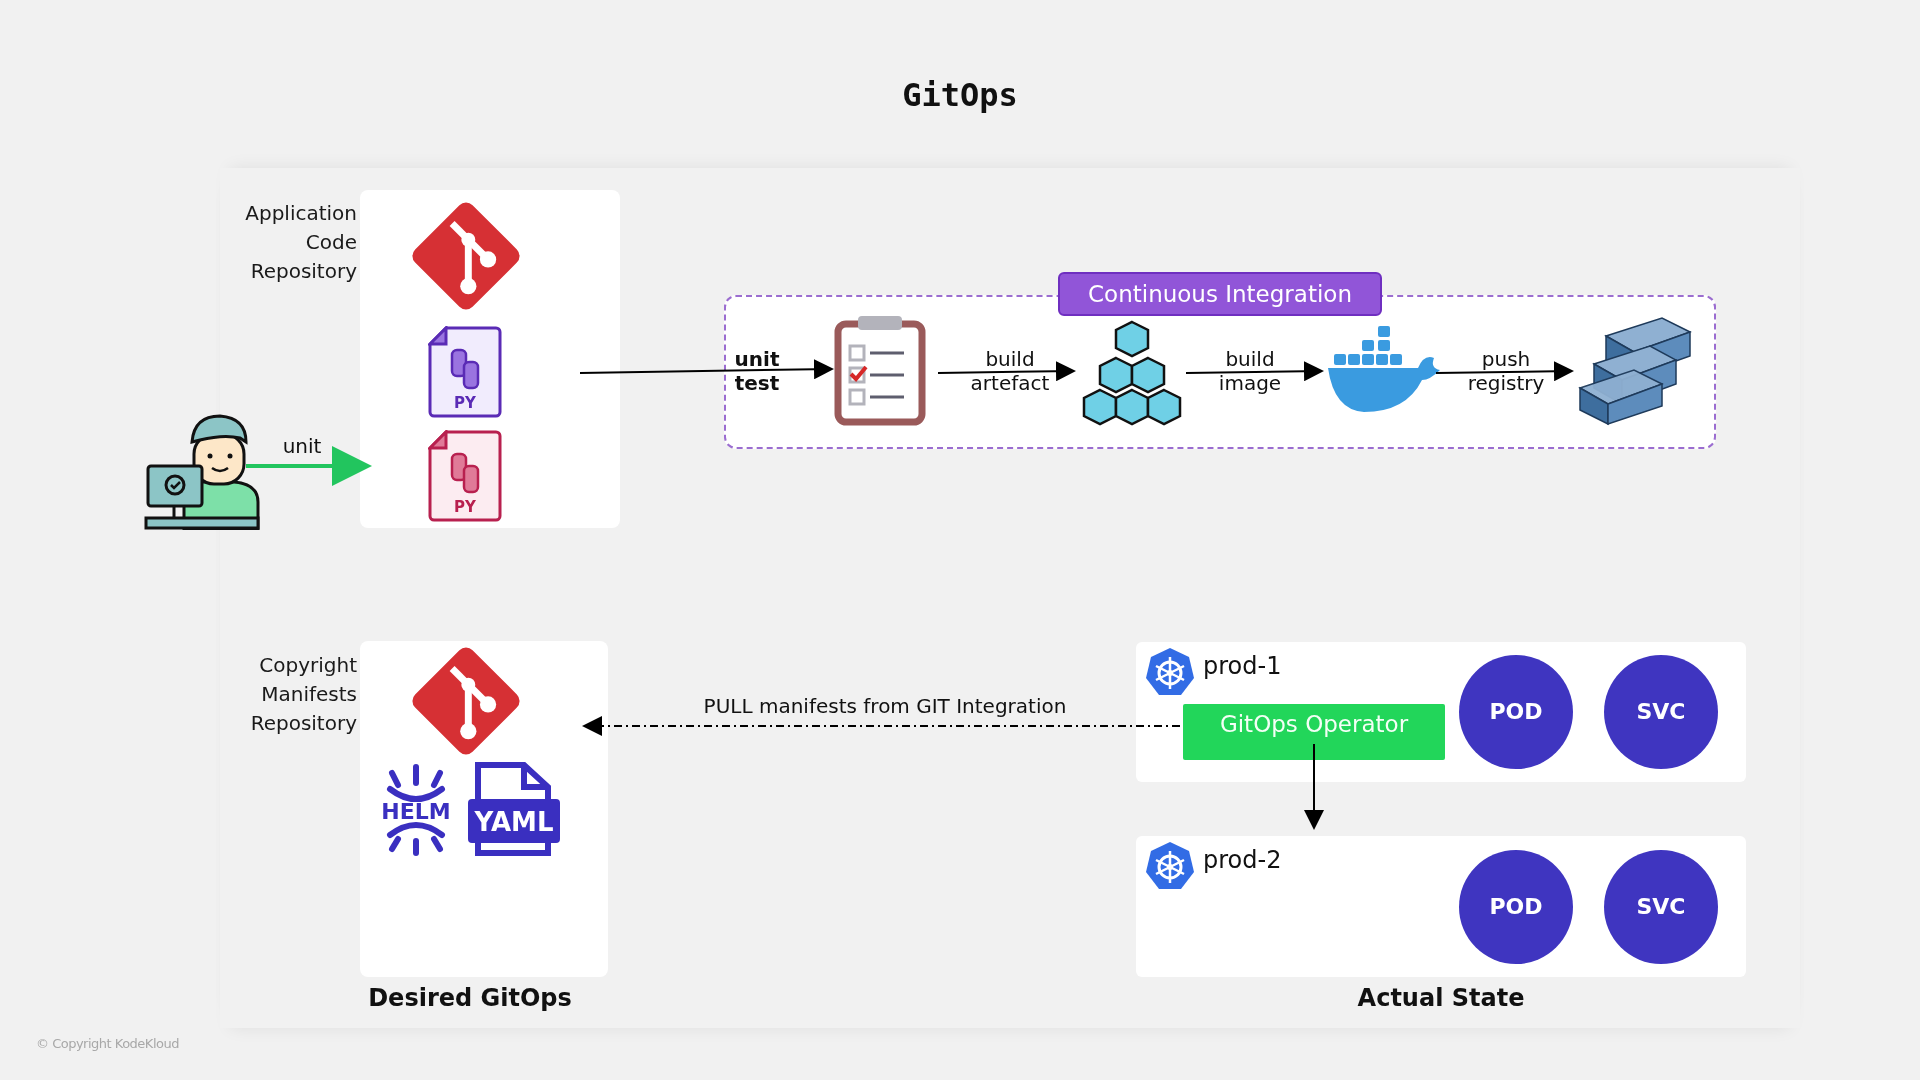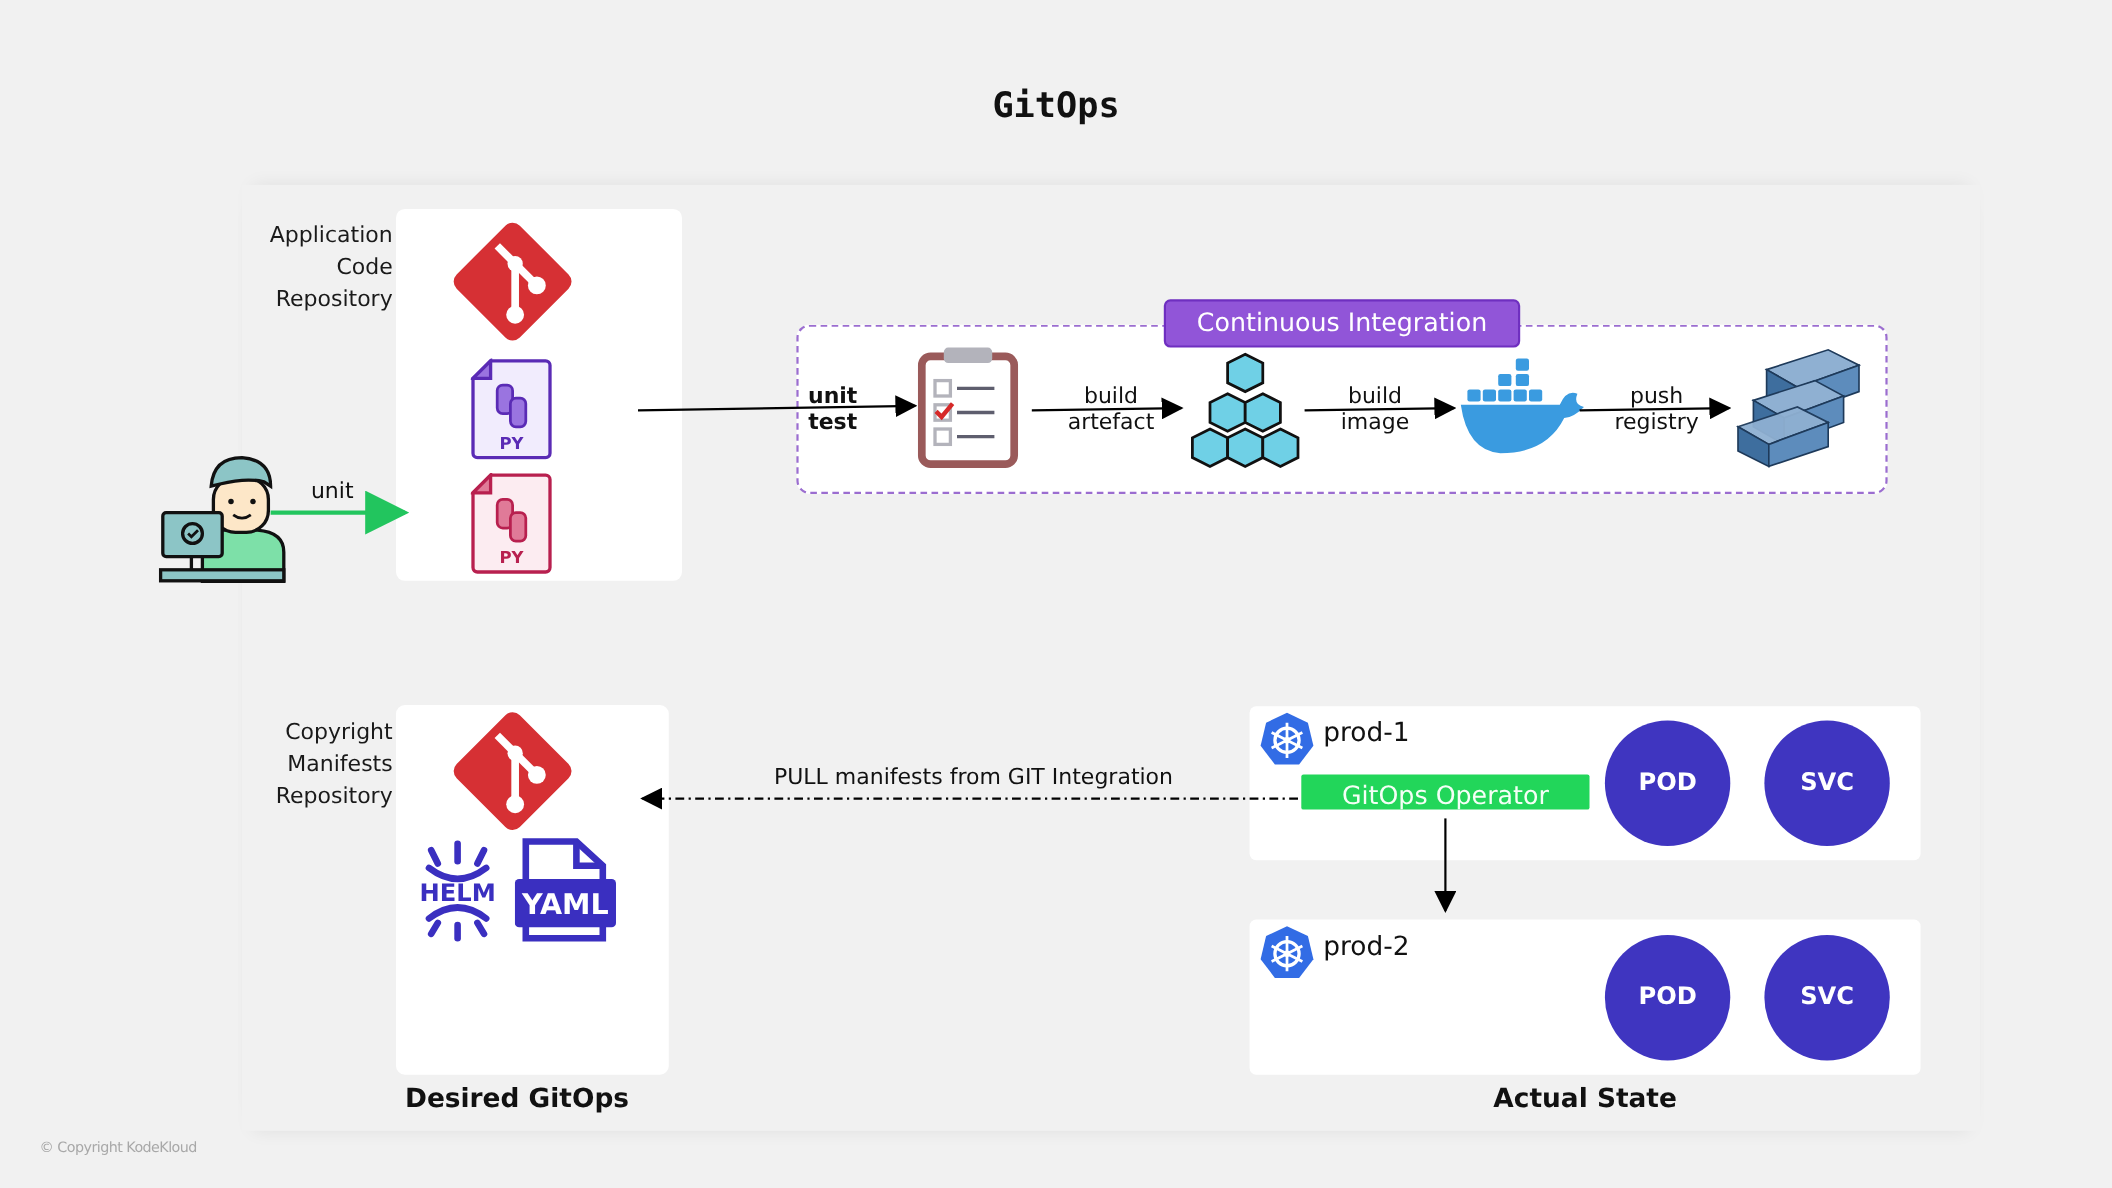--- a/index.html
+++ b/index.html
@@ -29,21 +29,21 @@
     left: 724px; top: 295px; width: 988px; height: 150px;
     border: 2px dashed #9b6dd0; border-radius: 12px; background: #fff;
   }
   .ci-badge {
     left: 1058px; top: 272px; width: 320px; height: 40px;
     background: #9155d8; border: 2px solid #6f2fc0; border-radius: 6px;
     color: #fff; font-size: 23px; line-height: 40px; text-align: center;
   }
   .cluster-name { font-size: 24px; color: #111; }
   .operator {
-    left: 1183px; top: 704px; width: 262px; height: 32px; background: #22d65a;
+    left: 1183px; top: 704px; width: 262px; height: 56px; background: #22d65a;
     color: #f4fff6; font-size: 23px; line-height: 40px; text-align: center; border-radius: 2px;
   }
   .circle {
     width: 114px; height: 114px; border-radius: 50%; background: #3f35c0;
     color: #fff; font-weight: bold; font-size: 22px; line-height: 114px; text-align: center;
   }
   .state-label { font-weight: bold; font-size: 24px; color: #111; text-align: center; }
   .copyright { left: 36px; top: 1036px; font-size: 13px; color: #a8a8a8; letter-spacing: -0.5px; }
   svg.overlay { position: absolute; left: 0; top: 0; }
 </style>

